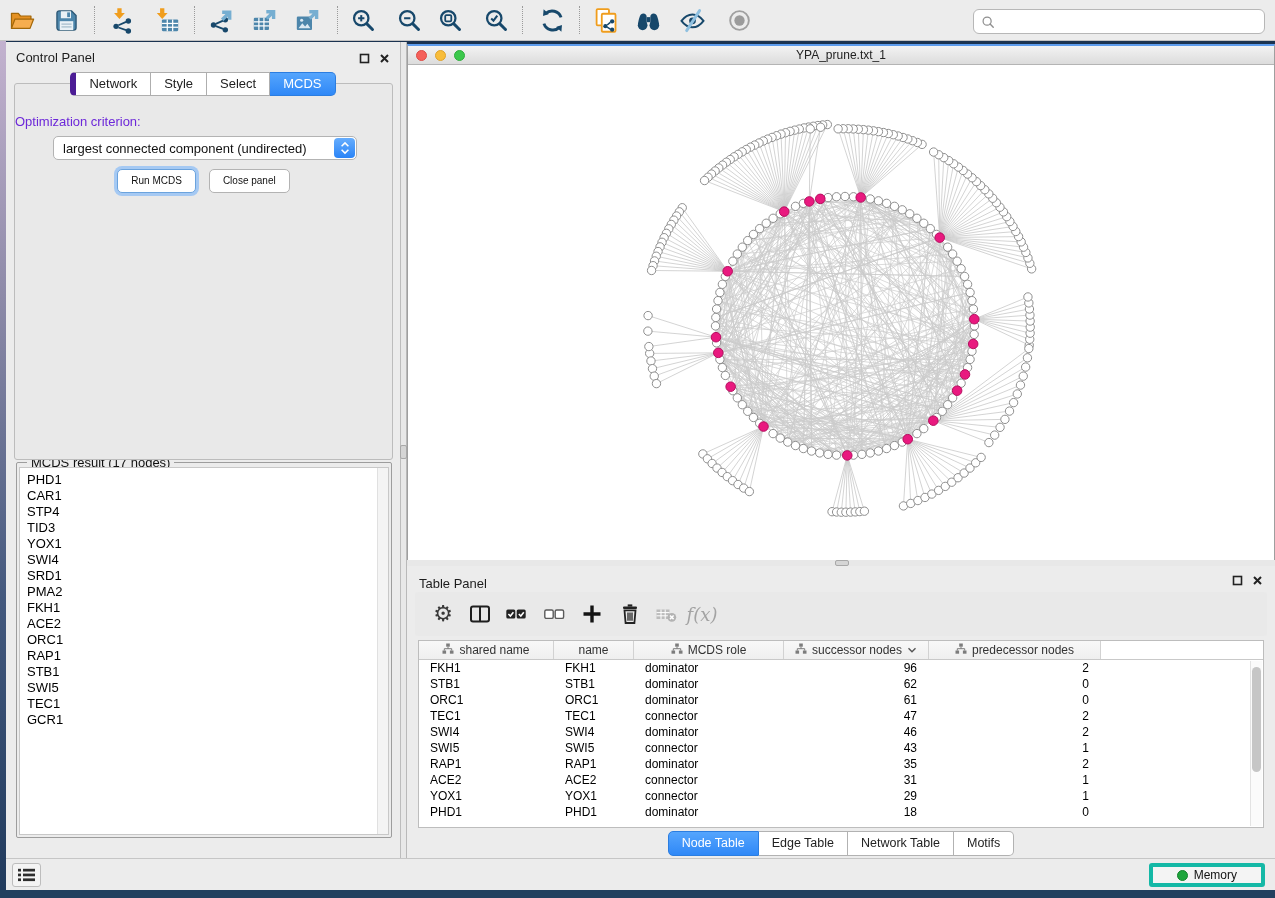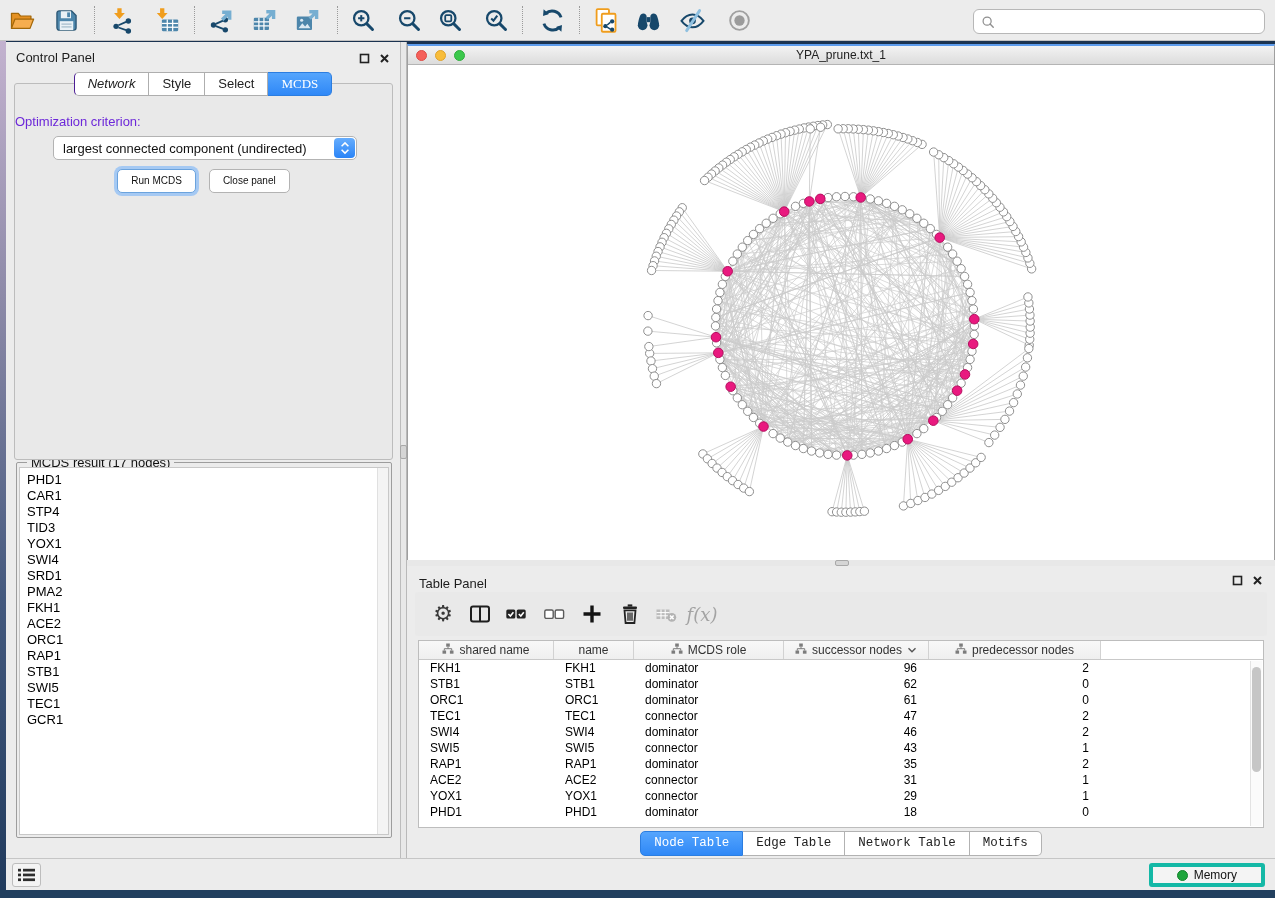--- a/index.html
+++ b/index.html
@@ -32,22 +32,22 @@
   #control-panel { left:6px; top:42px; width:395px; height:816px; background:#ececec;
     border-right:1px solid #bcbcbc; }
   .panel-title { font-size:13px; color:#1d1d1d; }
   #cp-title { position:absolute; left:10px; top:8px; }
   .win-btns { position:absolute; display:flex; gap:9px; align-items:center; }
   #cp-winbtns { right:10px; top:8px; }
   .cp-tabs { position:absolute; top:30px; left:0; right:0; display:flex;
     justify-content:center; z-index:3; }
   .cp-tab { background:#fff; border:1px solid #aeaeae; border-left:none;
     font-size:13px; color:#222; padding:3px 13px 4px; line-height:15px; }
-  .cp-tab:first-child { border-left:1px solid #4c1d95; border-radius:5px 0 0 5px;font-style:italic; }
-  .cp-tab:last-child { border-radius:0 5px 5px 0;font-family:Liberation Serif, serif; }
+  .cp-tab:first-child { border-left:6px solid #4c1d95; border-radius:5px 0 0 5px; }
+  .cp-tab:last-child { border-radius:0 5px 5px 0; }
   .cp-tab.active { background:linear-gradient(#55a5fd,#2f88f7); border-color:#2b7de0;
     color:#fff; }
   #cp-pane { position:absolute; left:8px; top:41px; width:379px; height:377px;
     background:#e9e9e9; border:1px solid #bcbcbc; border-radius:3px; z-index:1; }
   #opt-label { position:absolute; top:30px; width:100%; text-align:left;
     font-size:13px; color:#6d28d9; }
   #combo { position:absolute; left:38px; top:52px; width:304px; height:24px;
     background:#fff; border:1px solid #b3b3b3; border-radius:5px; display:flex;
     align-items:center;justify-content:space-between; }
   #combo-value { flex:1; font-size:13px; color:#111; padding-left:9px;
@@ -121,21 +121,21 @@
     white-space:nowrap; overflow:hidden; }
   .nt-cell.num { text-align:right; padding-right:12px; padding-left:0; }
   #nt-scroll { position:absolute; right:1px; top:20px; width:12px; bottom:1px;
     background:#fbfbfb; border-left:1px solid #e3e3e3; }
   #nt-thumb { position:absolute; left:1px; top:6px; width:9px; height:105px;
     background:#c6c6c6; border-radius:5px; }
 
   #tp-tabs { position:absolute; left:0; right:0; top:265px; display:flex;
     justify-content:center; }
   .tp-tab { background:#fff; border:1px solid #b2b2b2; border-left:none;
-    font-size:12.5px; color:#222; padding:4px 13px 5px; line-height:14px;font-family:Liberation Mono, monospace; }
+    font-size:12.5px; color:#222; padding:4px 13px 5px; line-height:14px; }
   .tp-tab:first-child { border-left:1px solid #b2b2b2; border-radius:5px 0 0 5px; }
   .tp-tab:last-child { border-radius:0 5px 5px 0; }
   .tp-tab.active { background:linear-gradient(#55a5fd,#2f88f7); border-color:#2b7de0;
     color:#fff; }
 
   
   #status-bar { left:6px; top:858px; width:1269px; height:32px; background:#ececec;
     border-top:1px solid #c6c6c6; }
   #list-btn { position:absolute; left:6px; top:4px; width:29px; height:24px;
     background:#f4f4f4; border:1px solid #bdbdbd; border-radius:3px; display:flex;

